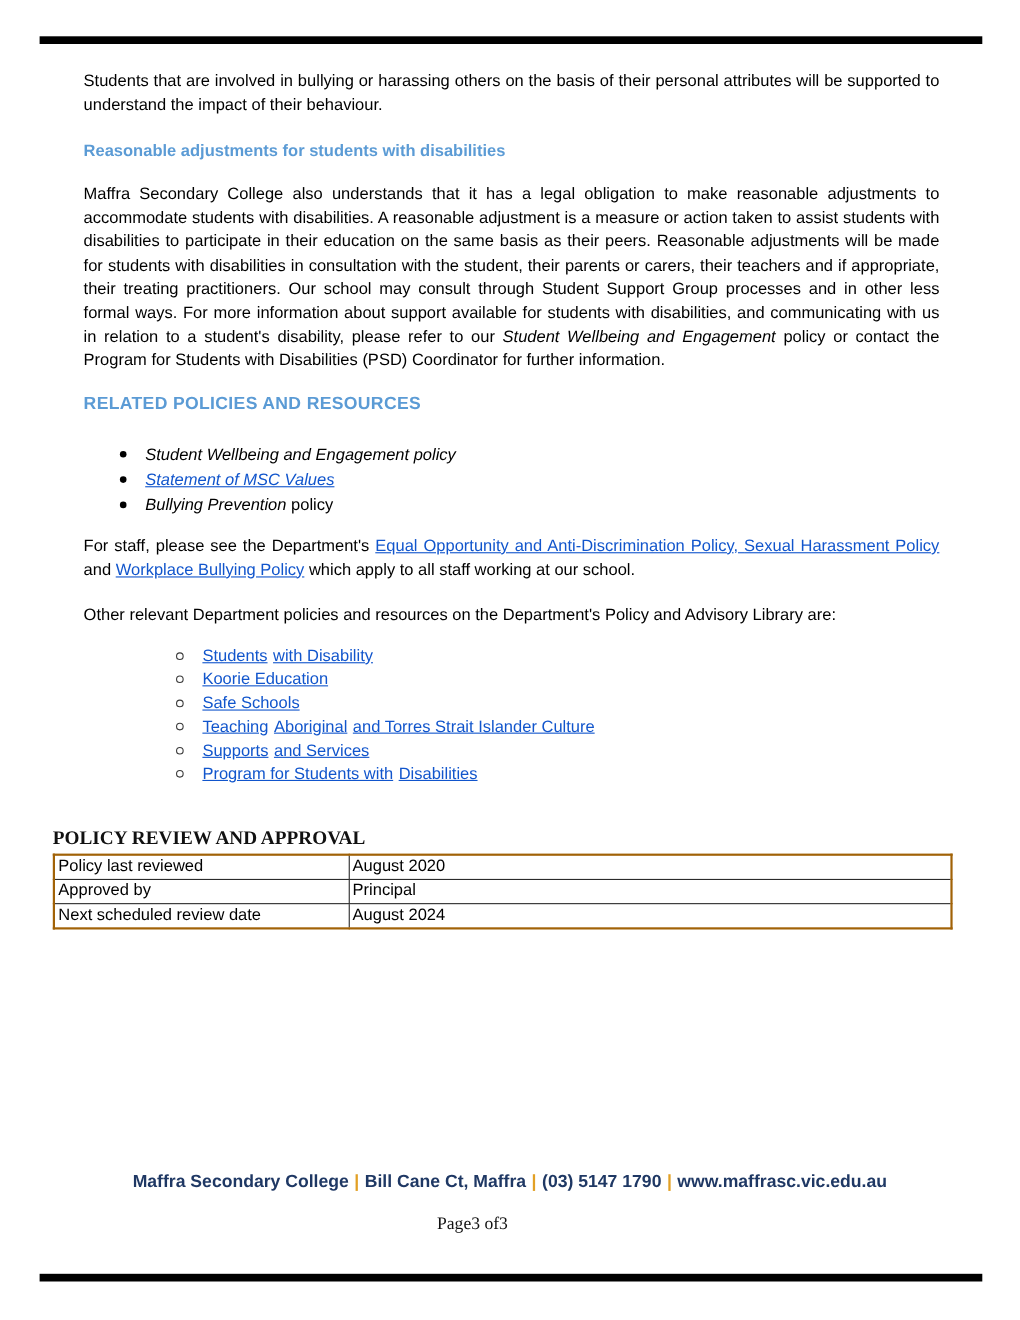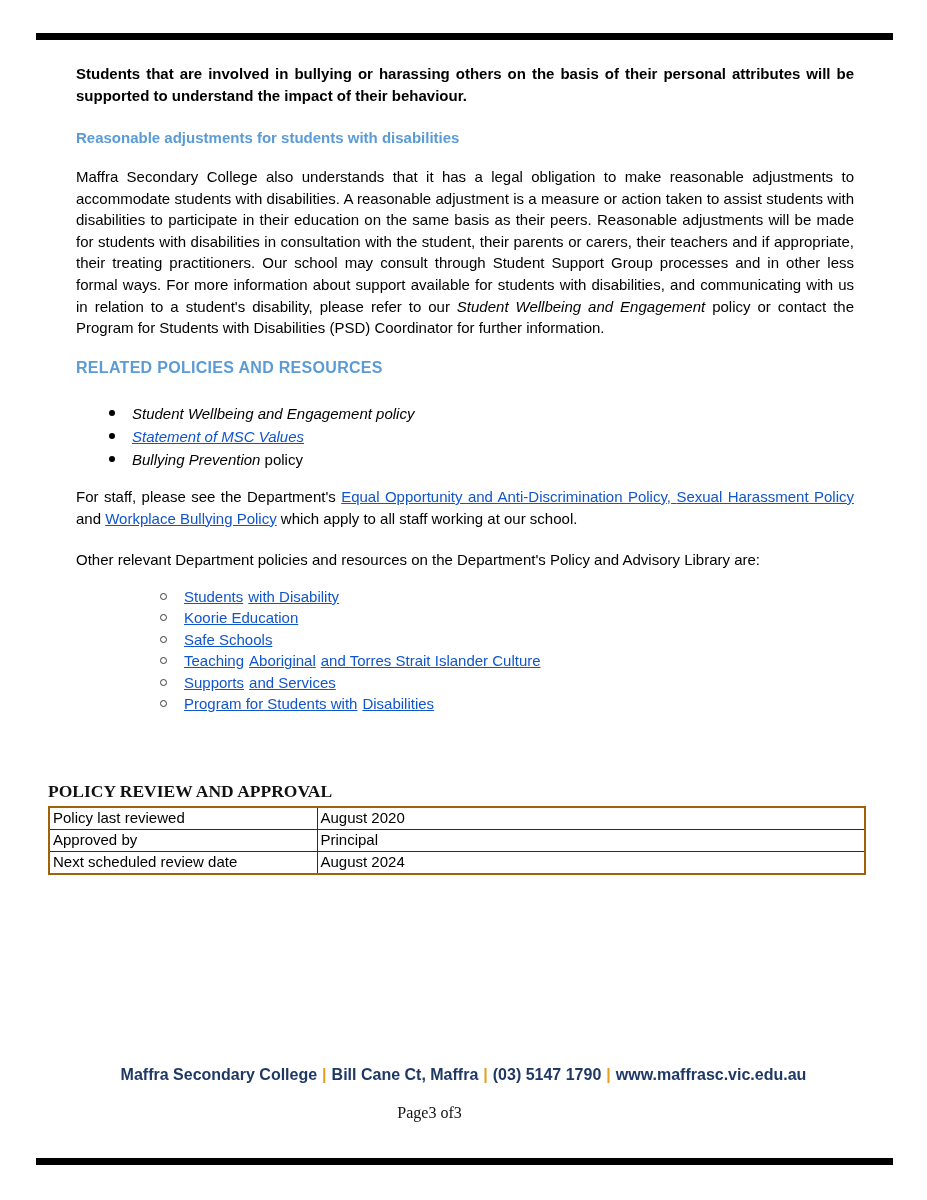--- a/index.html
+++ b/index.html
@@ -27,21 +27,21 @@
     width: 857px;
     height: 7px;
     background: var(--rule-black);
   }
   .rule.top { top: 33px; }
   .rule.bottom { top: 1158px; }
 
   .body-text { line-height: 21.6px; }
   .justify { text-align: justify; }
 
-  .para1 { position: absolute; left: 76px; top: 63px; width: 778px; font-weight: bold; }
+  .para1 { position: absolute; left: 76px; top: 63px; width: 778px; }
   .sub-heading {
     position: absolute; left: 76px; top: 129px; width: 778px;
     font-size: 15px; font-weight: bold; color: var(--heading-blue);
   }
   .para2 { position: absolute; left: 76px; top: 166px; width: 778px; }
   .italic { font-style: italic; }
 
   .section-heading {
     position: absolute; left: 76px; top: 359px; width: 778px;
     font-size: 16px; font-weight: bold; letter-spacing: 0.3px;
@@ -66,21 +66,21 @@
 
   .circle-list { position: absolute; left: 76px; top: 586px; width: 778px; list-style: none; }
   .circle-list li { position: relative; padding-left: 108px; line-height: 21.4px; }
   .marker-circle {
     position: absolute; left: 84px; top: 7px;
     width: 7px; height: 7px; border-radius: 50%;
     border: 1.4px solid #3a3a3a; background: transparent;
   }
   .seg + .seg { margin-left: 5px; }
 
-  .review { position: absolute; left: 48px; top: 781px; width: 818px; }
+  .review { position: absolute; left: 48px; top: 751px; width: 818px; }
   .review-heading {
     font-family: "Liberation Serif", serif;
     font-size: 17.5px; font-weight: bold; color: #111;
   }
   .review-table {
     width: 818px; margin-top: 4px;
     border-collapse: collapse;
     border: 2px solid #a16207;
   }
   .review-table td {

